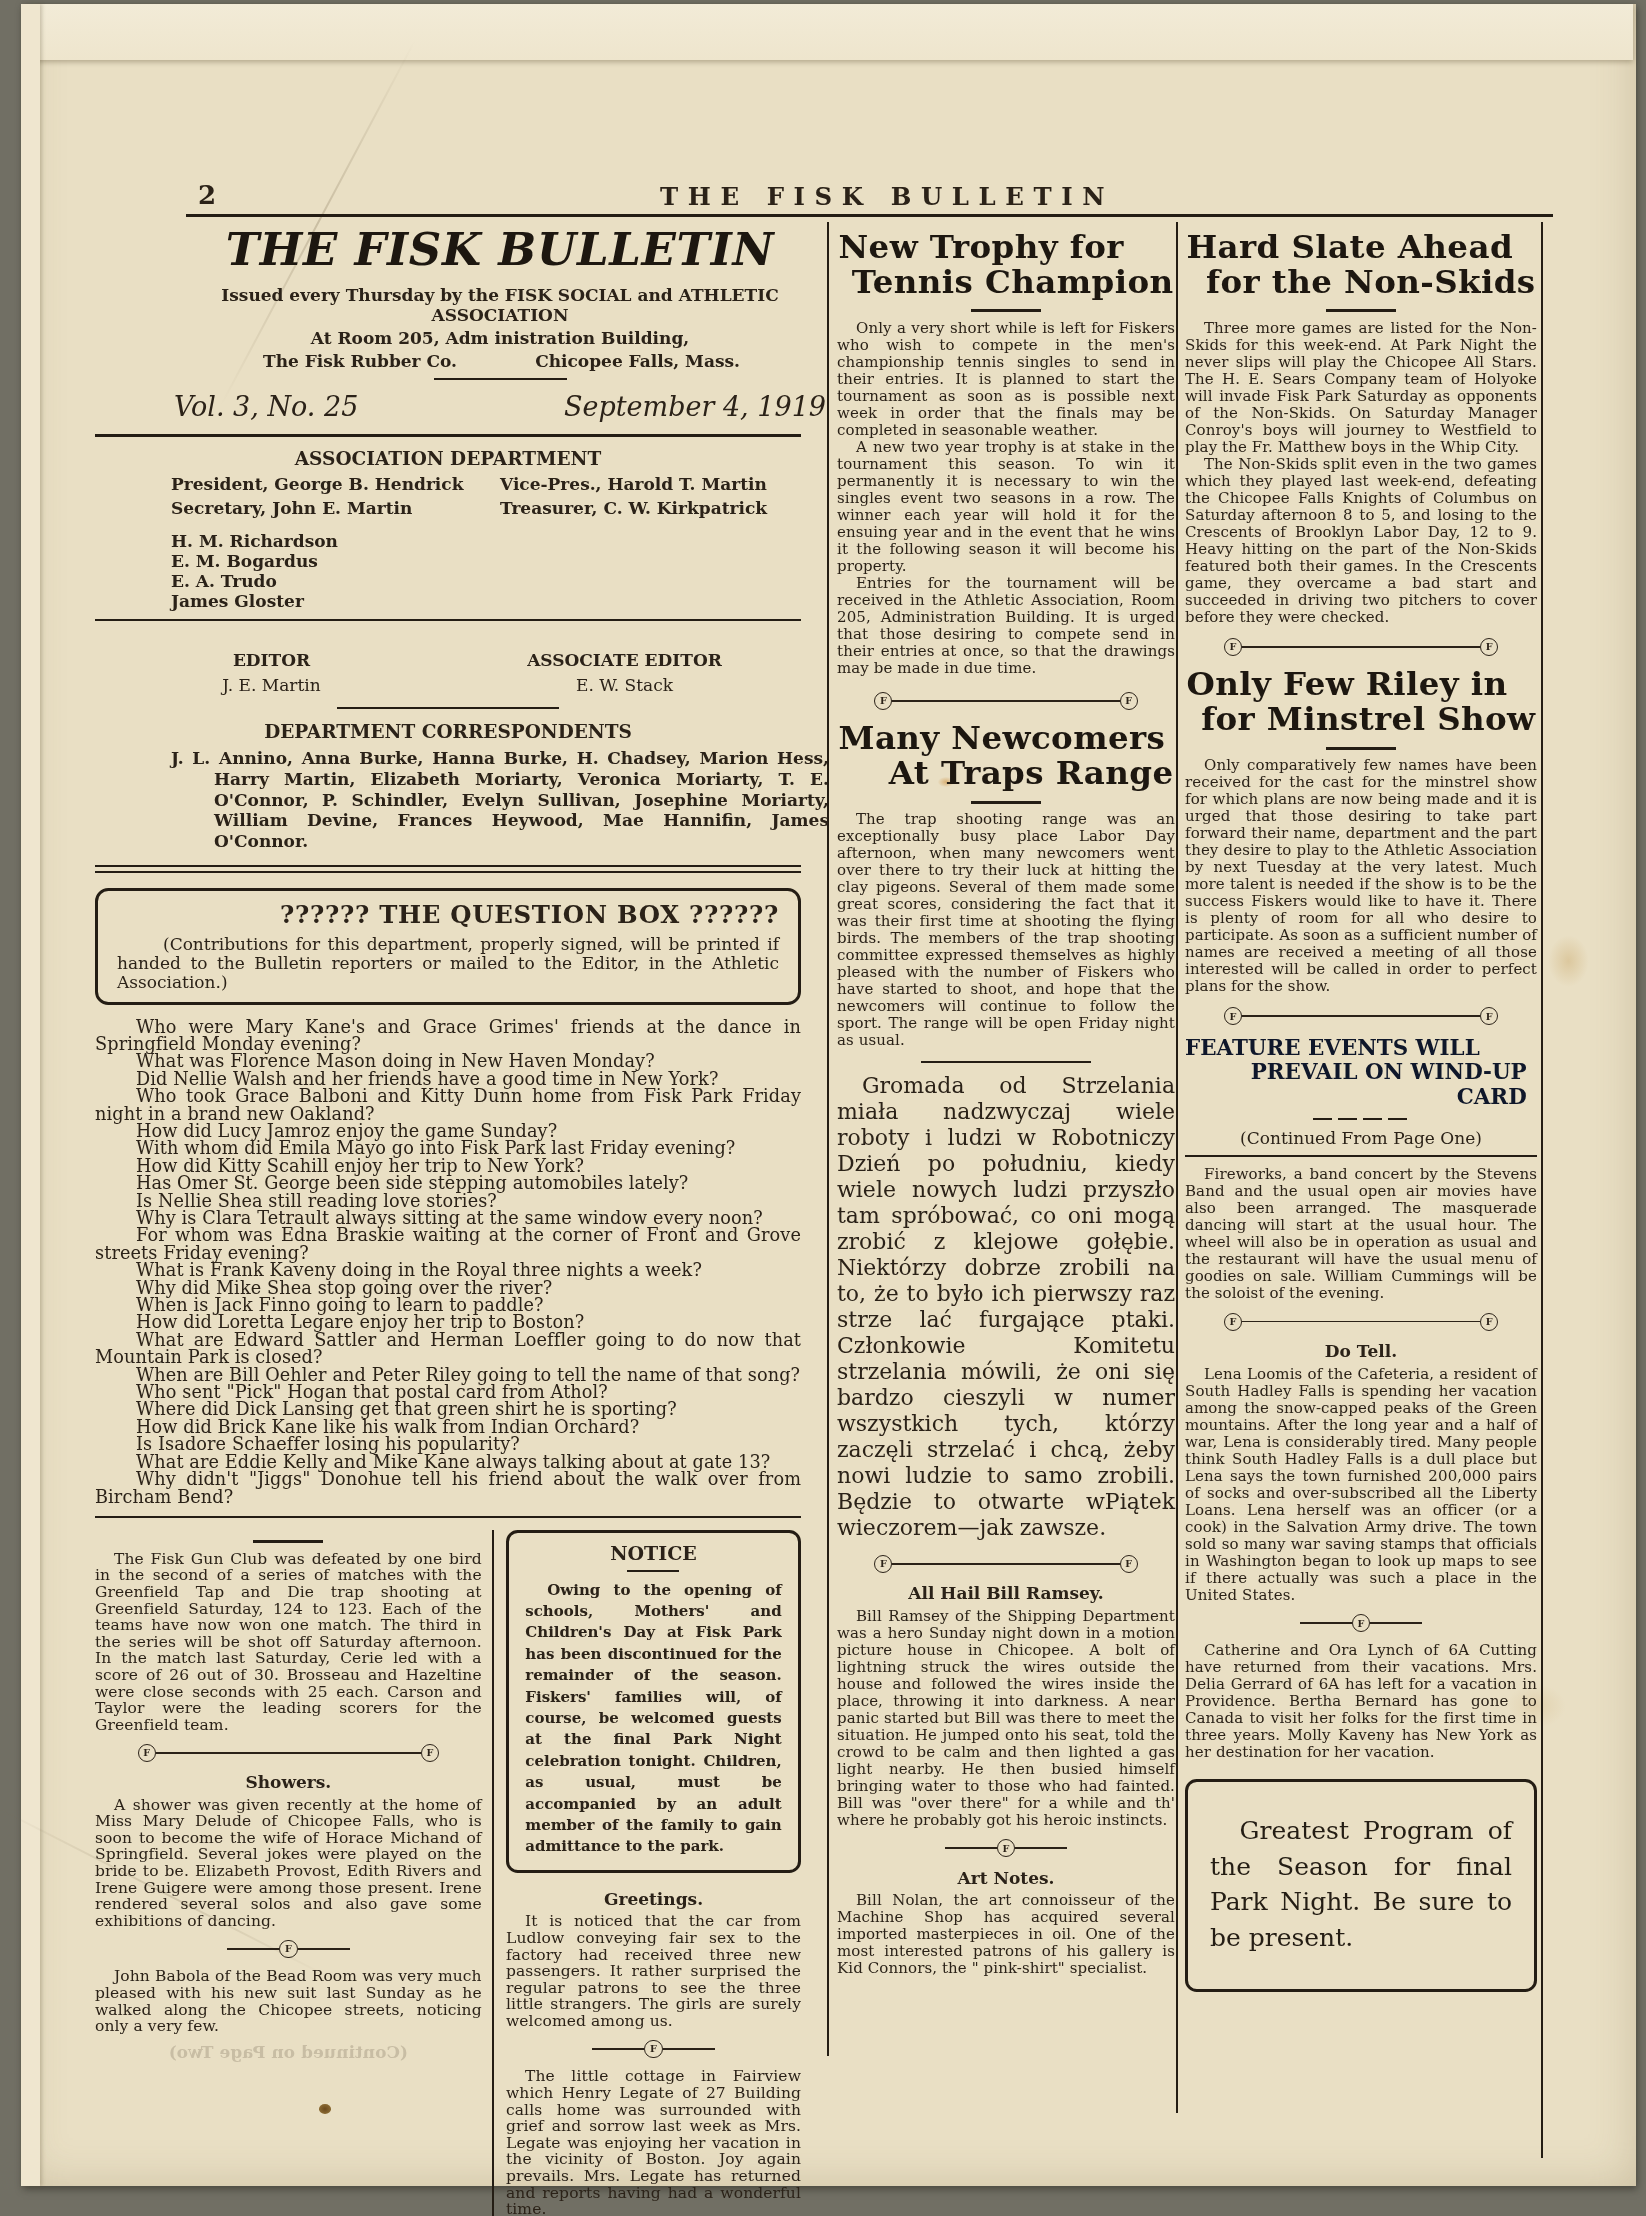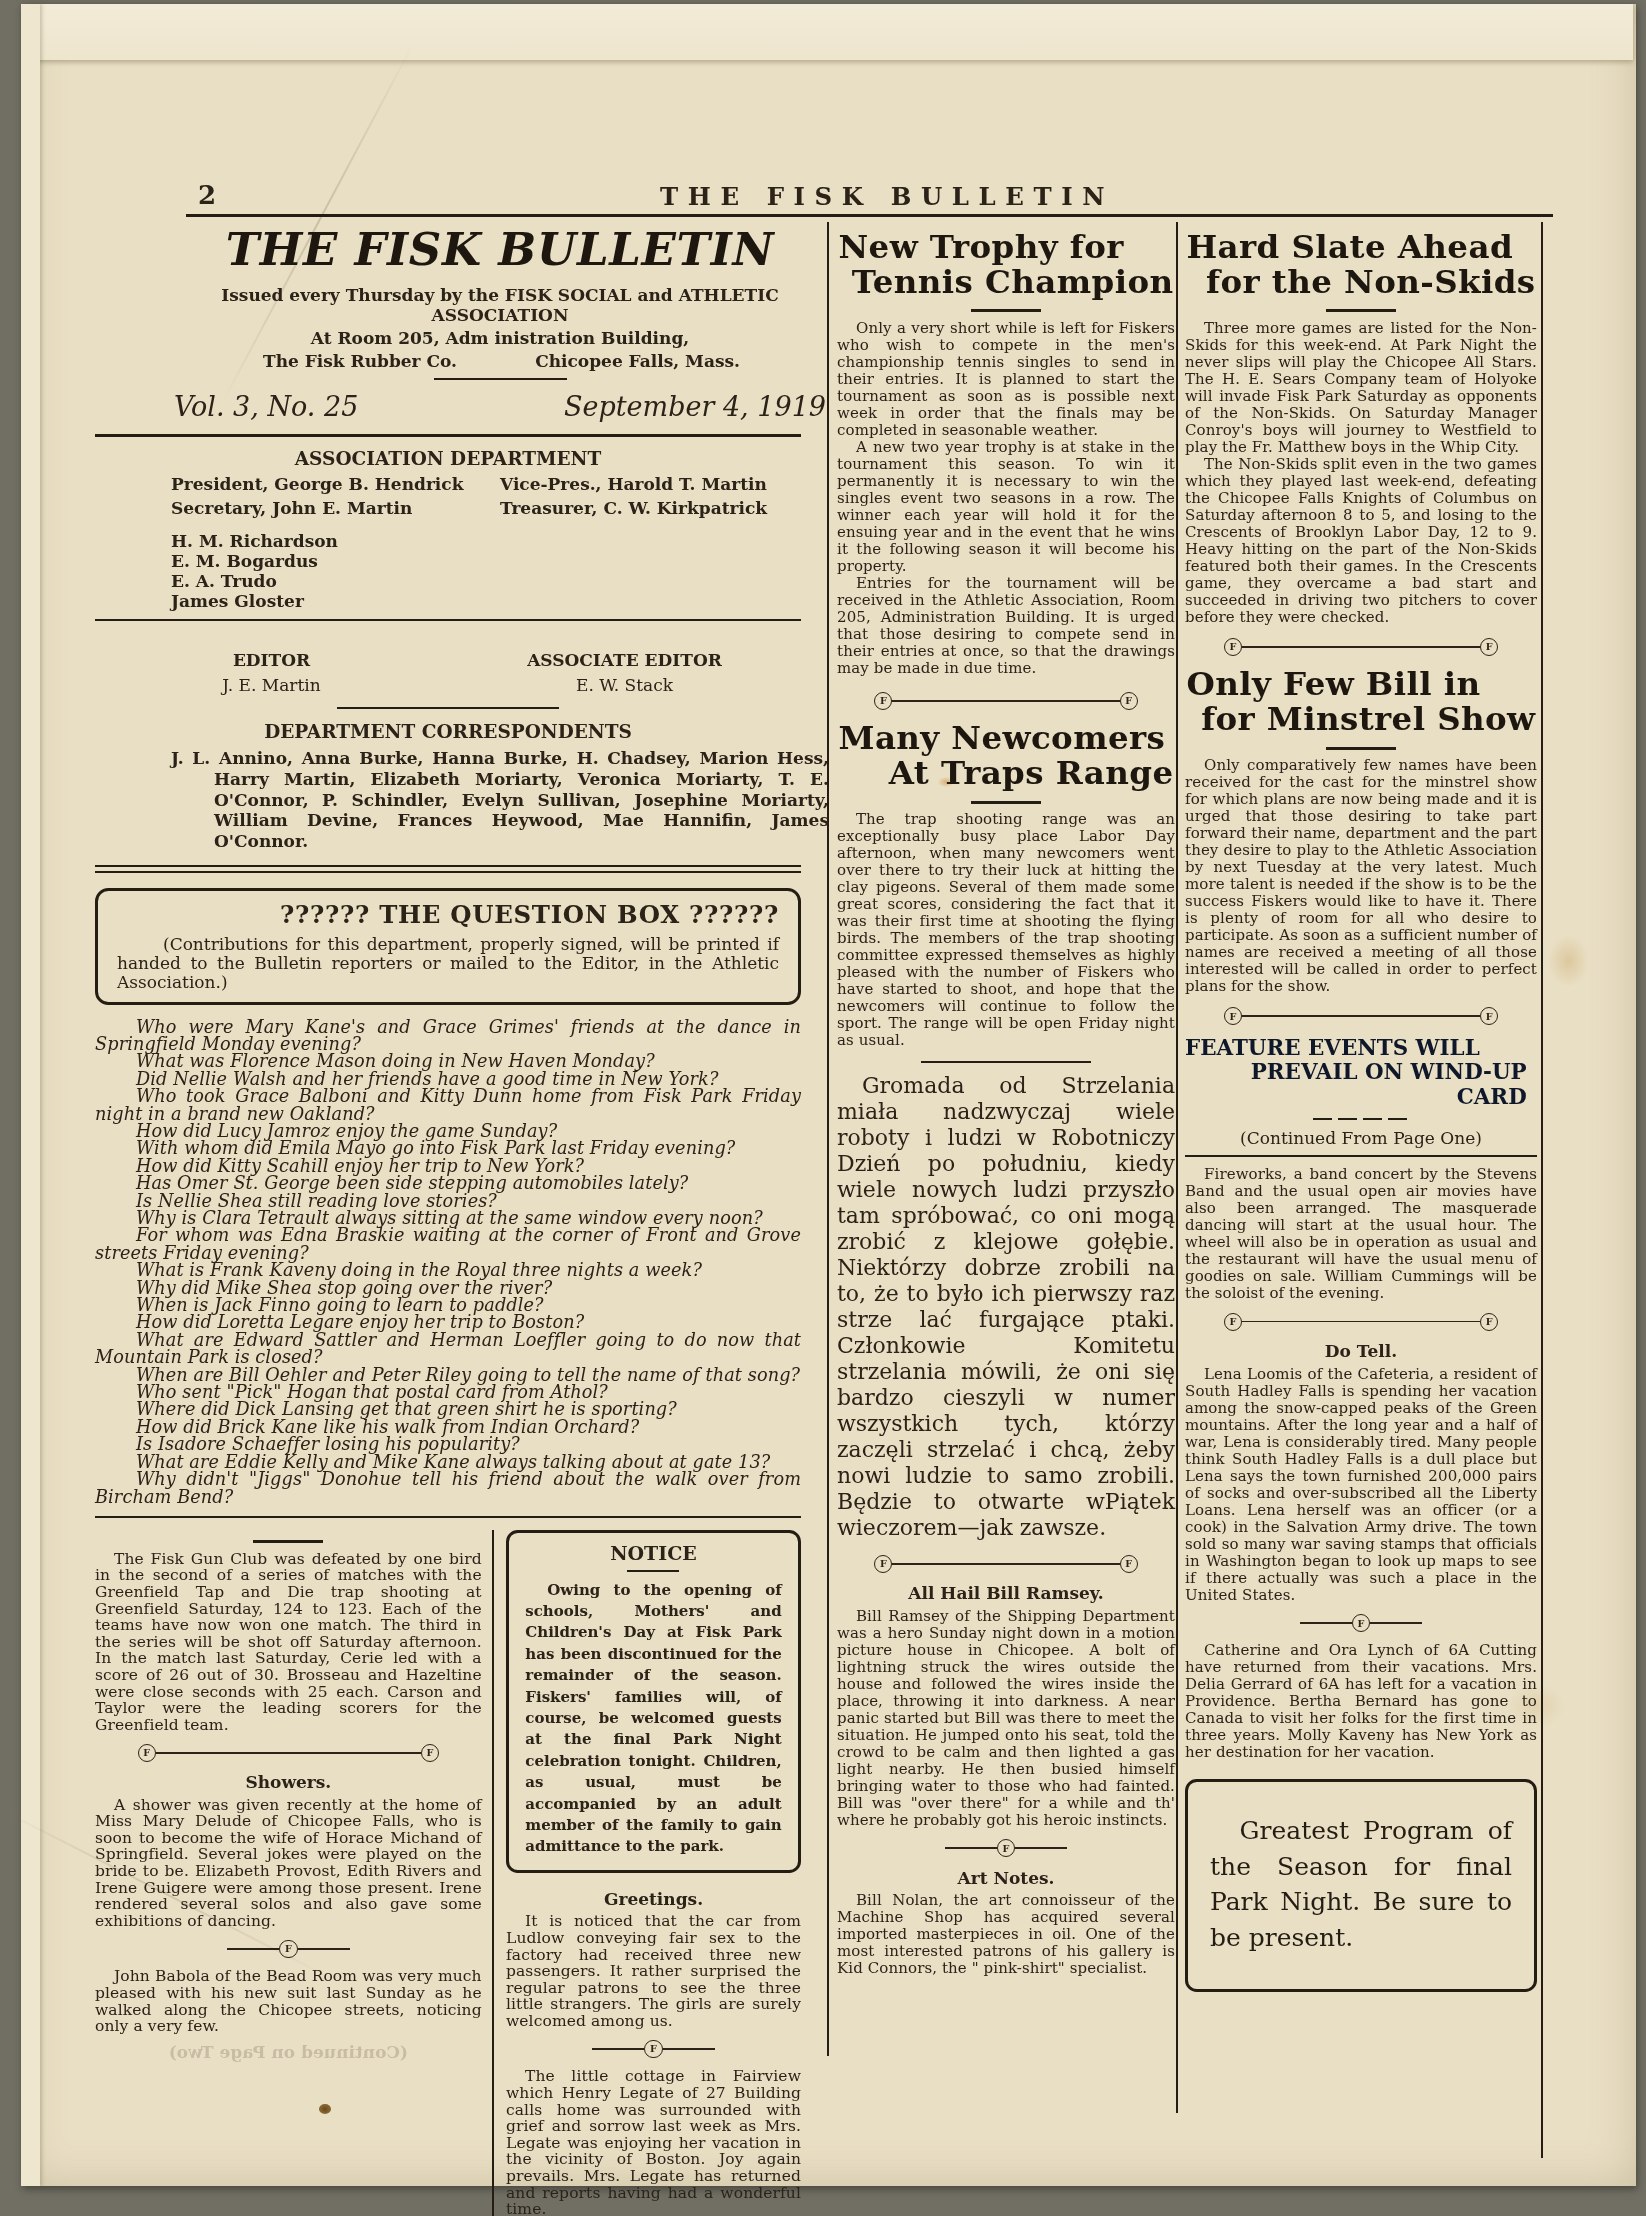--- a/index.html
+++ b/index.html
@@ -88,21 +88,21 @@
   .ed-cell .n{display:block;margin-top:5.9px;}
   .corr-head{font-size:18.5px;font-weight:bold;text-align:center;margin:11.8px 0 5.9px;}
   .corr{margin-left:76px;width:658px;font-size:17px;font-weight:bold;line-height:20.7px;padding-left:43px;text-indent:-43px;box-sizing:border-box;}
 
   .qbox{
     margin-top:14.8px;border:3.7px solid #241d14;border-radius:13.3px;
     padding:7.4px 19px 10.3px;box-sizing:border-box;
   }
   .qbox-title{font-size:24.4px;font-weight:bold;text-align:right;margin:1.5px 0 5.9px;letter-spacing:0.7px;}
   .qbox-note{font-size:17px;line-height:19px;text-indent:46px;}
-  .questions{margin-top:13.3px;font-style:italic;}
+  .questions{margin-top:13.3px;}
   .questions p{font-size:17.7px;line-height:17.4px;text-indent:41px;letter-spacing:0.1px;}
 
   .subcols{display:flex;margin-top:11.8px;}
   .gcol{width:397px;flex:0 0 397px;padding-right:10.3px;box-sizing:border-box;}
   .vdiv{flex:0 0 2.2px;background:#241d14;}
   .ncol{flex:1 1 auto;padding-left:11.8px;}
 
   .gcol .headline{font-size:33px;}
   .gcol .body-p, .ncol .body-p{font-size:15.5px;line-height:16.6px;}
   .ghost{
@@ -349,21 +349,21 @@
   <p class="body-p">Three more games are listed for the Non-Skids for this week-end.   At Park Night the never slips will play the Chicopee All Stars.  The H. E. Sears Company team of Holyoke will invade Fisk Park Saturday as opponents of the Non-Skids.  On Saturday Manager Conroy's boys will journey to Westfield to play the Fr. Matthew boys in the Whip City.</p>
   <p class="body-p">The Non-Skids split even in the two games which they played last week-end, defeating the Chicopee Falls Knights of Columbus on Saturday afternoon 8 to 5, and losing to the Crescents of Brooklyn Labor Day, 12 to 9.  Heavy hitting on the part of the Non-Skids featured both their games.  In the Crescents game, they overcame a bad start and succeeded in driving two pitchers to cover before they were checked.</p>
 
   <div class="divider div-wide" style="margin-top:11.8px;">
     <span class="fc">F</span>
     <span class="dl"></span>
     <span class="fc">F</span>
   </div>
 
   <h2 class="headline">
-    <span class="hl1">Only Few Bill in</span>
+    <span class="hl1">Only Few Riley in</span>
     <span class="hl2">for Minstrel Show</span>
   </h2>
   <div class="headrule"></div>
   <p class="body-p">Only comparatively few names have been received for the cast for the minstrel show for which plans are now being made and it is urged that those desiring to take part forward their name, department and the part they desire to play to the Athletic Association by next Tuesday at the very latest.  Much more talent is needed if the show is to be the success Fiskers would like to have it. There is plenty of room for all who desire to participate.  As soon as a sufficient number of names are received a meeting of all those interested will be called in order to perfect plans for the show.</p>
 
   <div class="divider div-wide" style="margin-top:11.8px;">
     <span class="fc">F</span>
     <span class="dl"></span>
     <span class="fc">F</span>
   </div>

